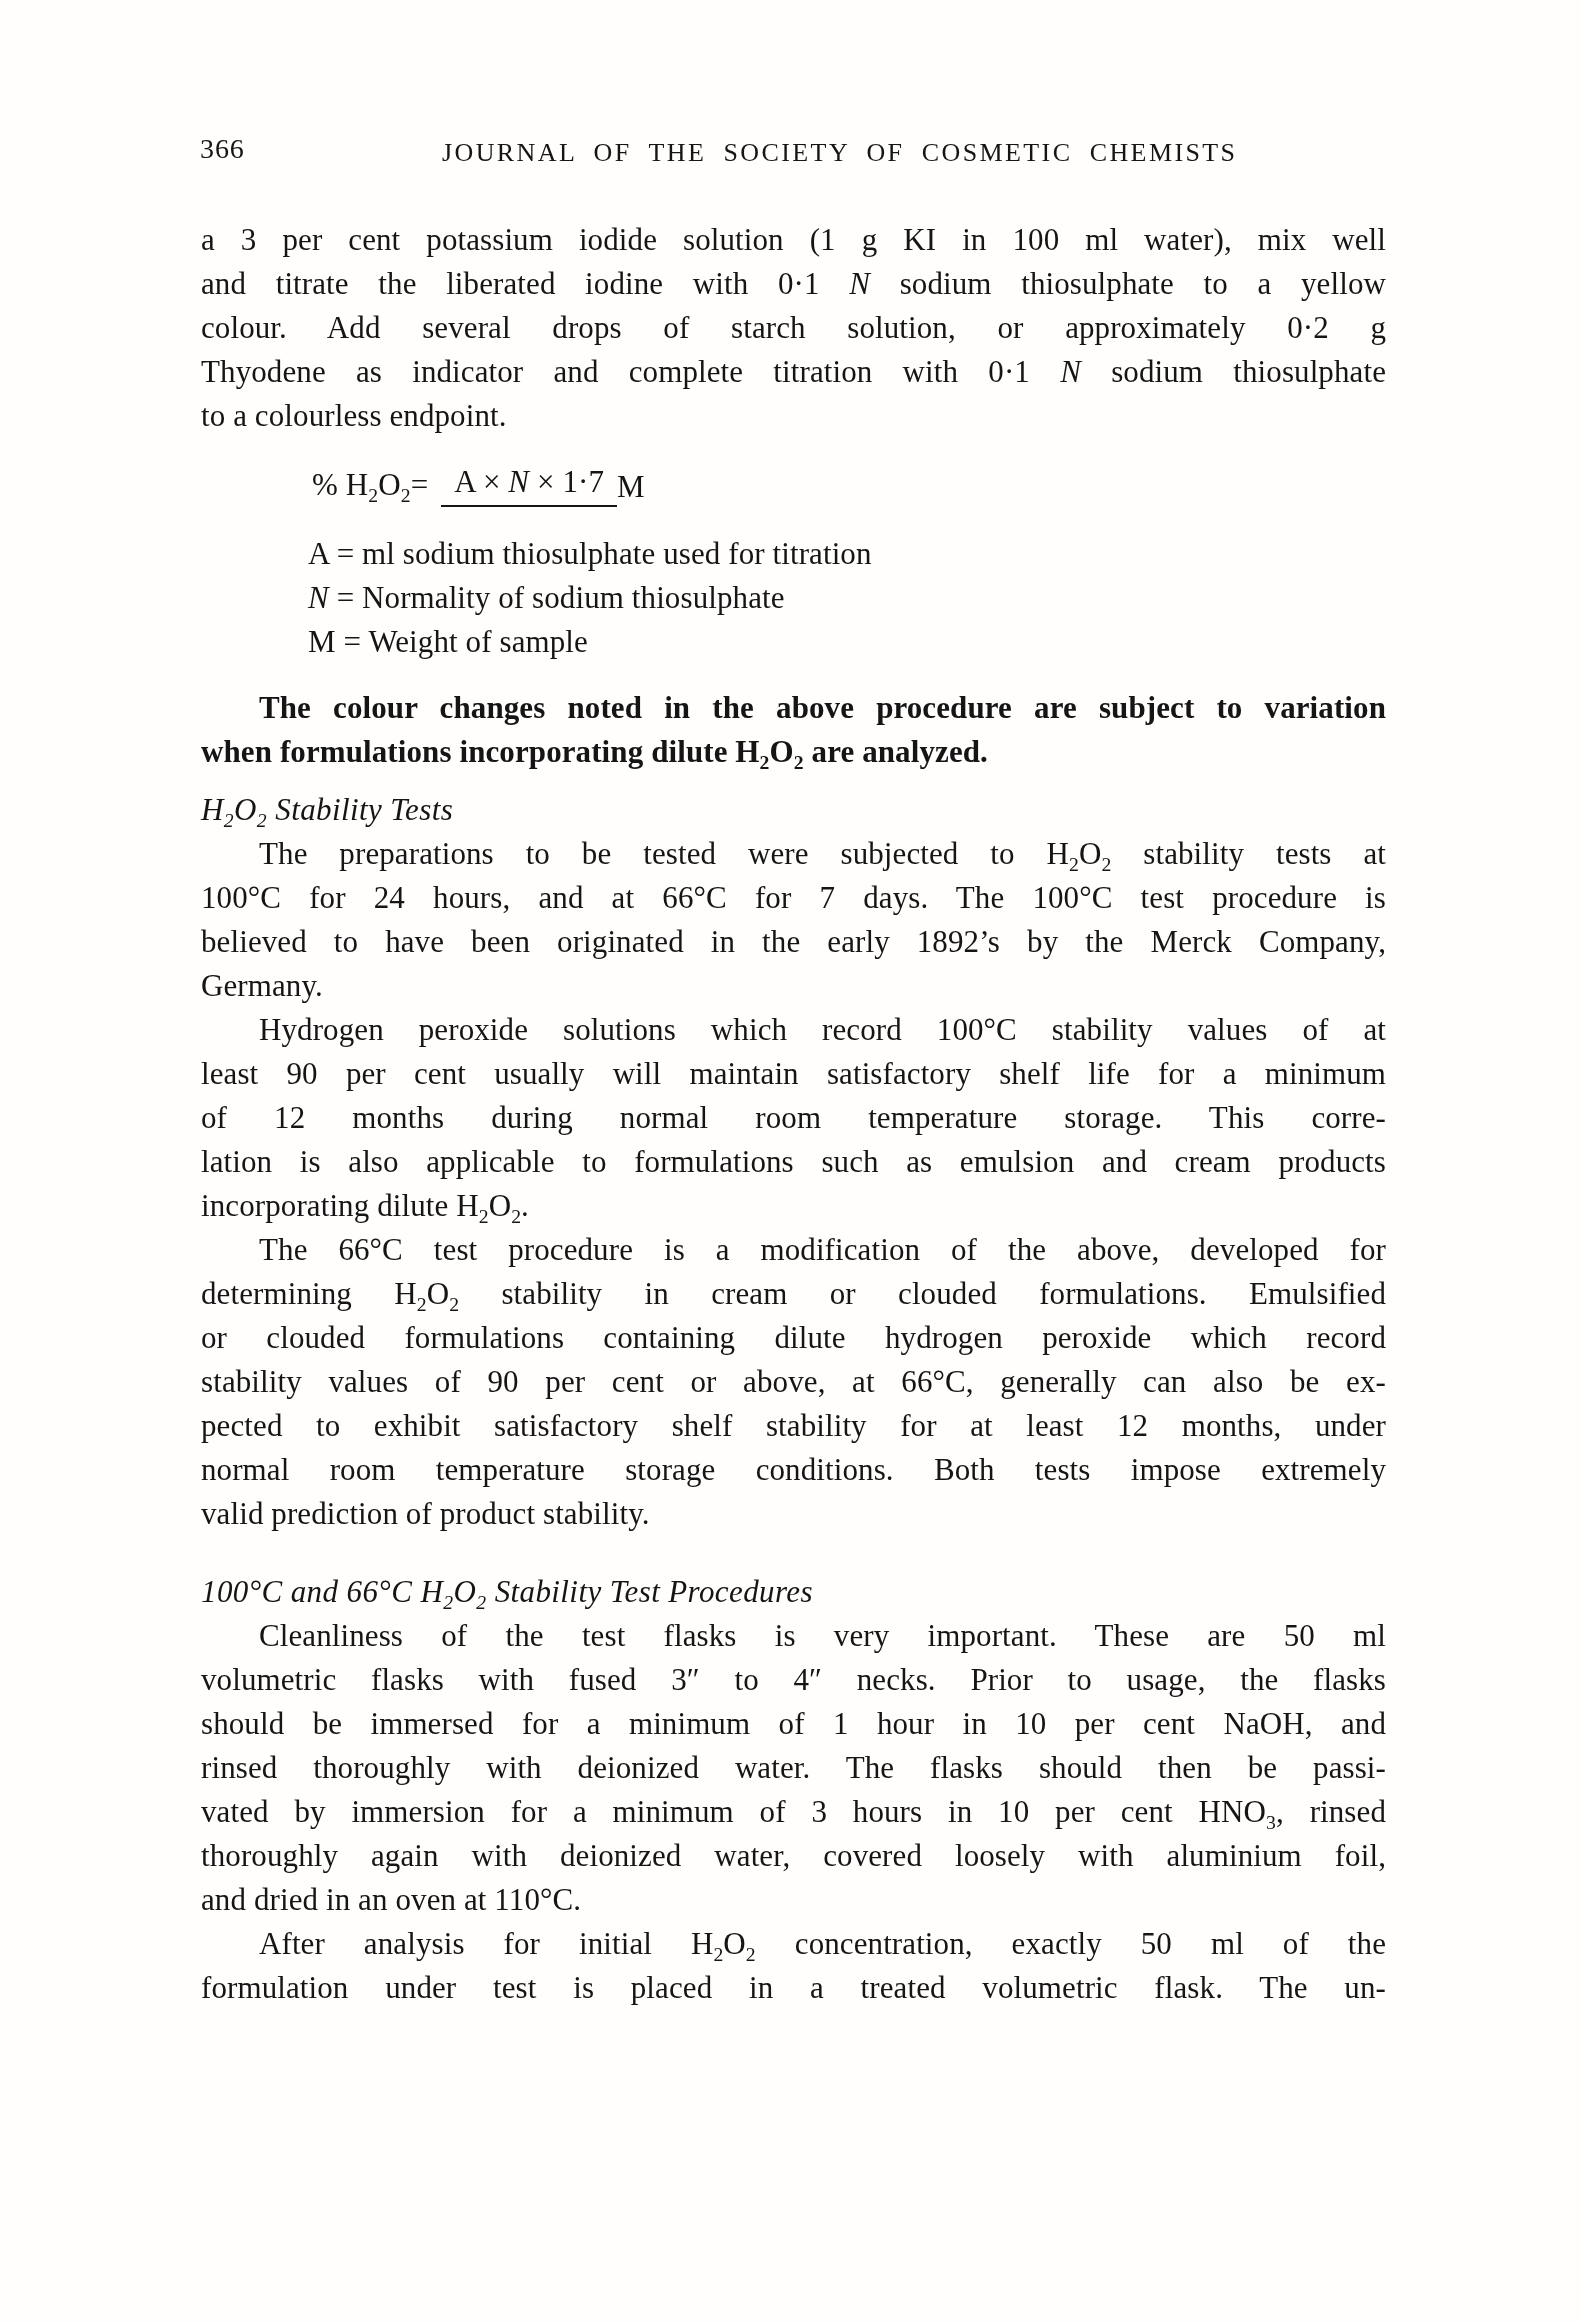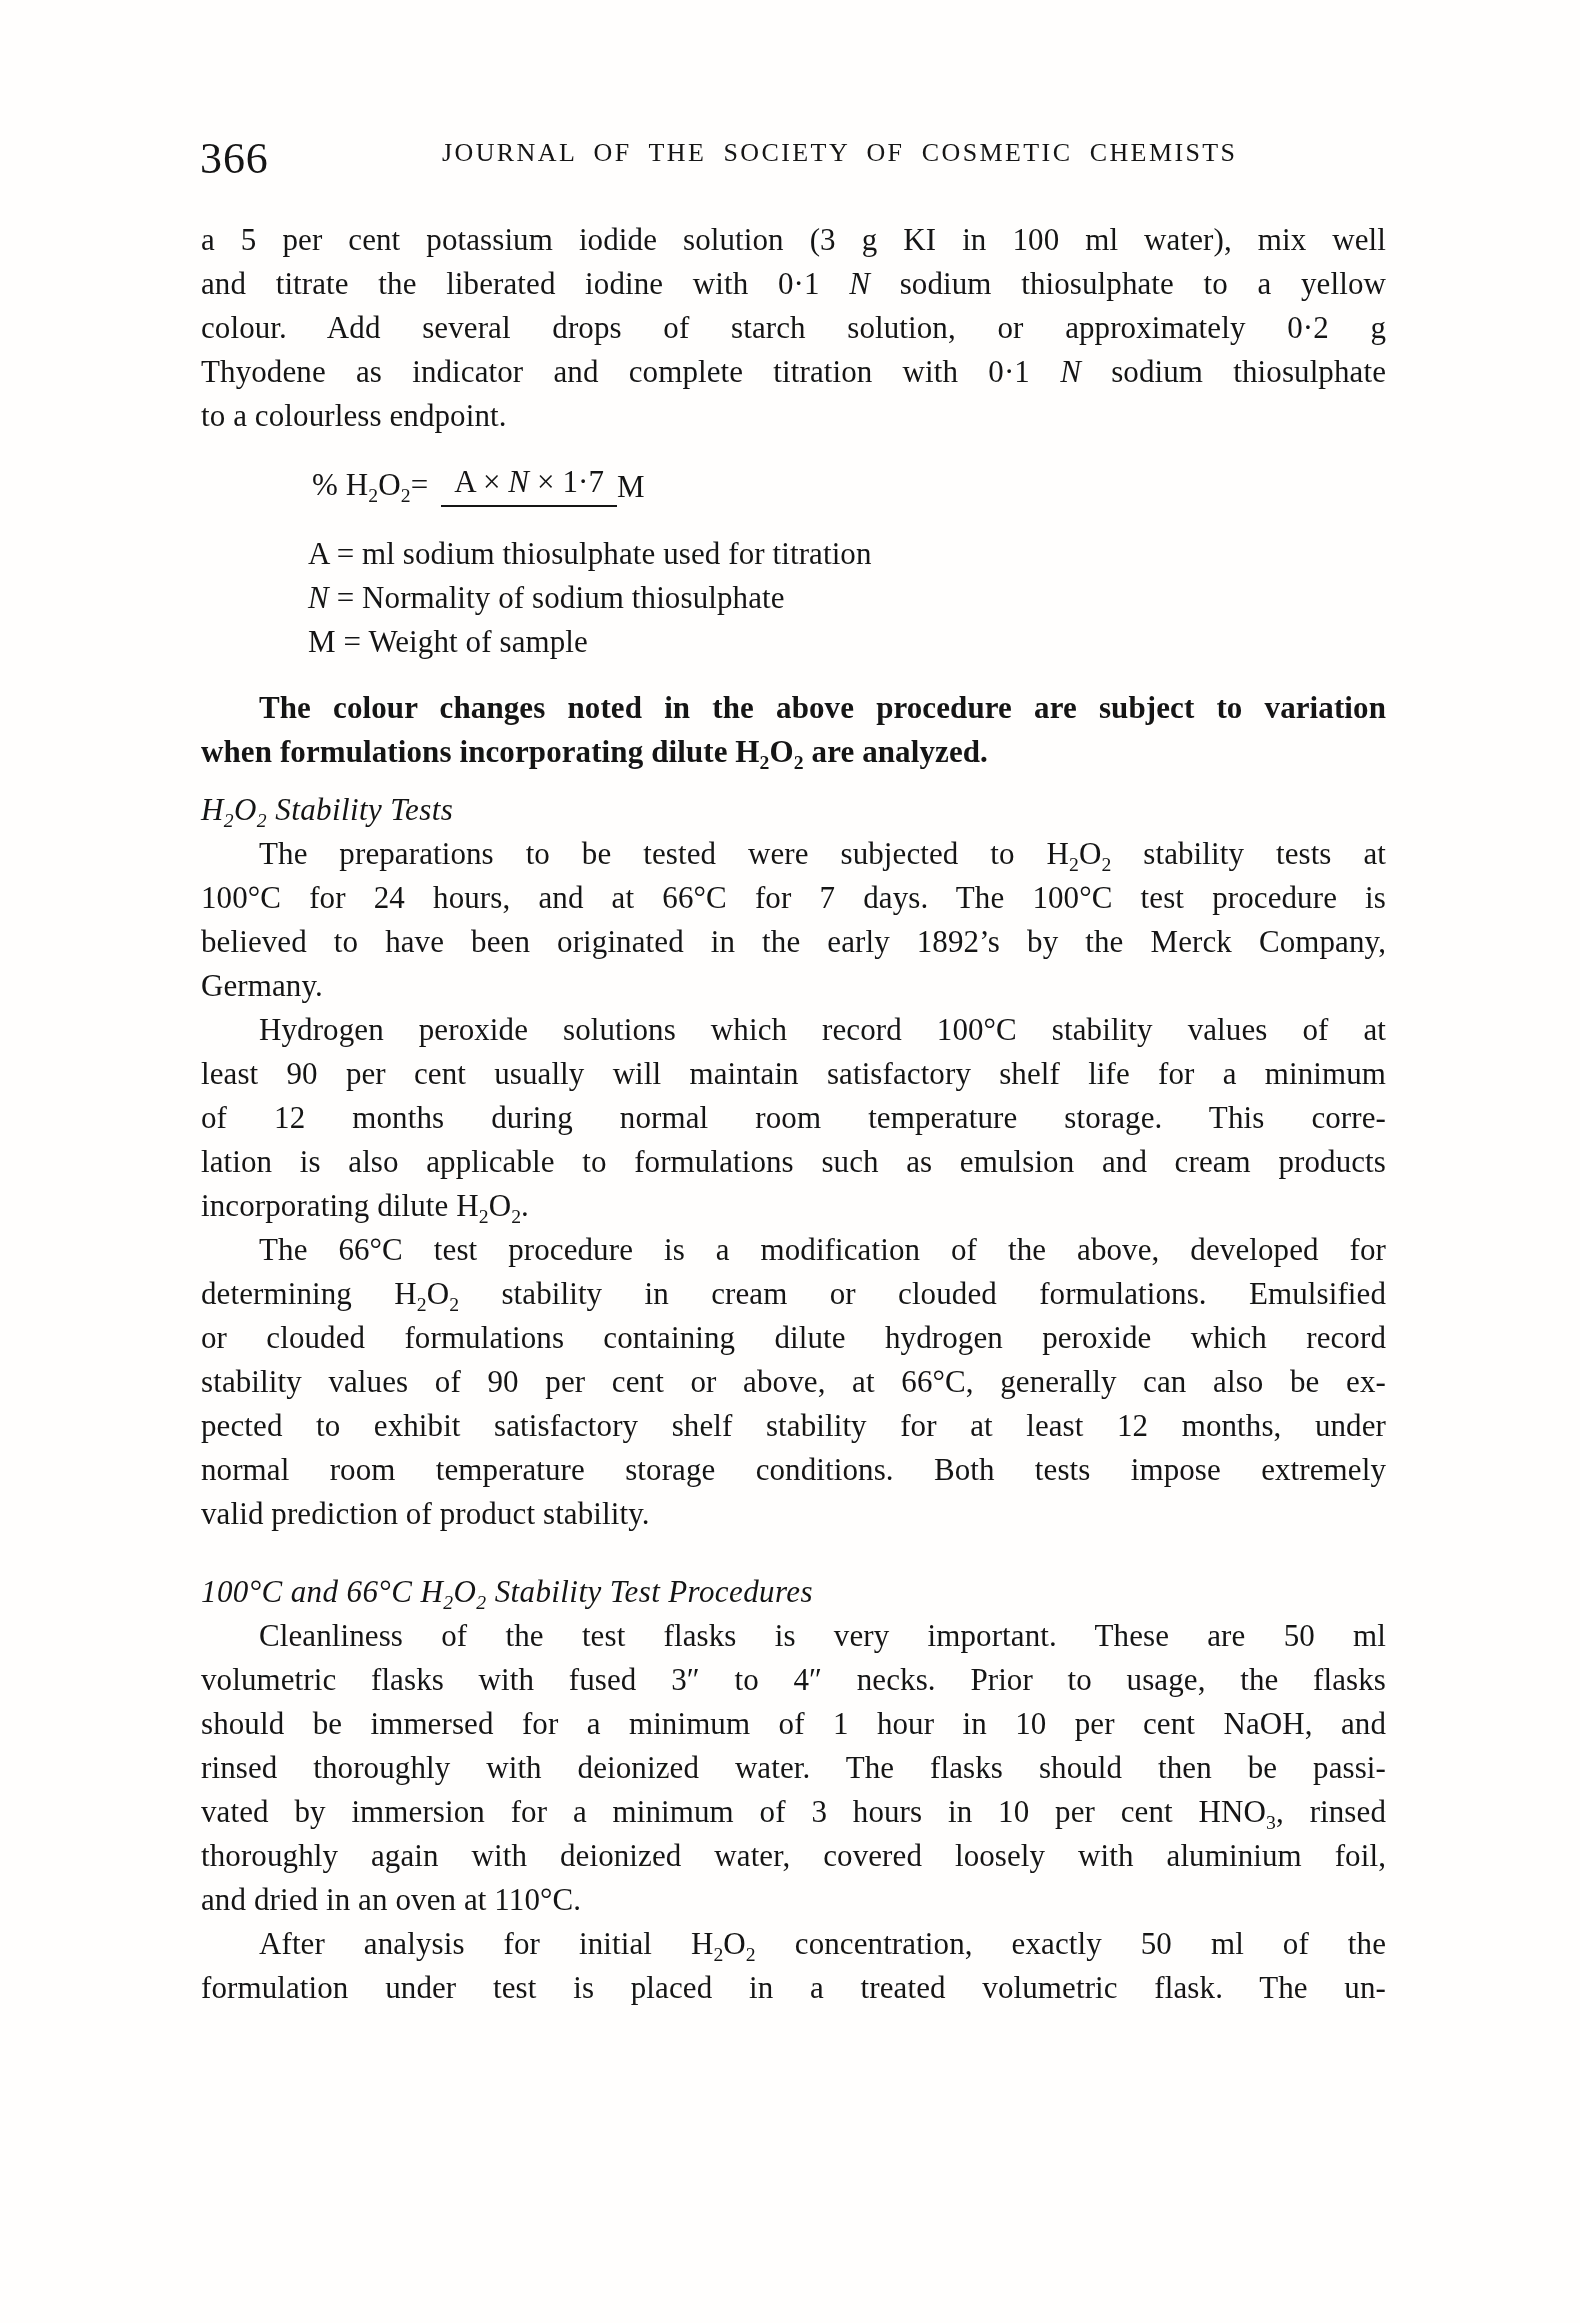--- a/index.html
+++ b/index.html
@@ -1,19 +1,19 @@
 <!DOCTYPE html>
 <html style="font-size:15px"><head>
 <meta charset="utf-8">
 <style>
   html,body{margin:0;padding:0;background:#ffffff;}
   .page{position:relative;width:1581px;height:2324px;background:#fffefd;overflow:hidden;
         font-family:"Liberation Serif",serif;color:#151515;}
   .pagehead{position:absolute;top:133px;left:0;width:1581px;height:41px;}
-  .pagenum{position:absolute;left:200px;top:0;font-size:44px;letter-spacing:0.9px;}
+  .pagenum{position:absolute;left:200px;top:0;font-size:28px;letter-spacing:0.9px;}
   .jtitle{position:absolute;left:399px;top:4.7px;font-size:26px;letter-spacing:2.4px;word-spacing:8.4px;margin-left:43px;}
   .column{position:absolute;left:201px;top:218px;width:1185px;font-size:31px;line-height:44px;
           letter-spacing:0.1px;}
   .jline{text-align:justify;text-align-last:justify;}
   .jlast{text-align-last:left;}
   .plain .jline{text-align:left;text-align-last:left;}
   .para.indent .jline:first-child{text-indent:58px;}
   sub{font-size:19.7px;line-height:0;position:relative;top:6.6px;vertical-align:baseline;}
   em{font-style:italic;}
   .sechead{font-style:italic;letter-spacing:0.4px;}
@@ -33,21 +33,21 @@
 <div class="page">
 
   <header class="pagehead">
     <span class="pagenum">366</span>
     <span class="jtitle">JOURNAL OF THE SOCIETY OF COSMETIC CHEMISTS</span>
   </header>
 
   <main class="column">
 
     <div class="para">
-        <div class="jline">a 5 per cent potassium iodide solution (3 g KI in 100 ml water), mix well</div>
+        <div class="jline">a 3 per cent potassium iodide solution (1 g KI in 100 ml water), mix well</div>
         <div class="jline">and titrate the liberated iodine with 0·1 <em>N</em> sodium thiosulphate to a yellow</div>
         <div class="jline">colour. Add several drops of starch solution, or approximately 0·2 g</div>
         <div class="jline">Thyodene as indicator and complete titration with 0·1 <em>N</em> sodium thiosulphate</div>
         <div class="jline jlast">to a colourless endpoint.</div>
       </div>
 
     <div class="formula">
       <span class="f-lhs">% H<sub>2</sub>O<sub>2</sub>=</span>
       <span class="frac">
         <span class="num">A × <em>N</em> × 1·7</span>

